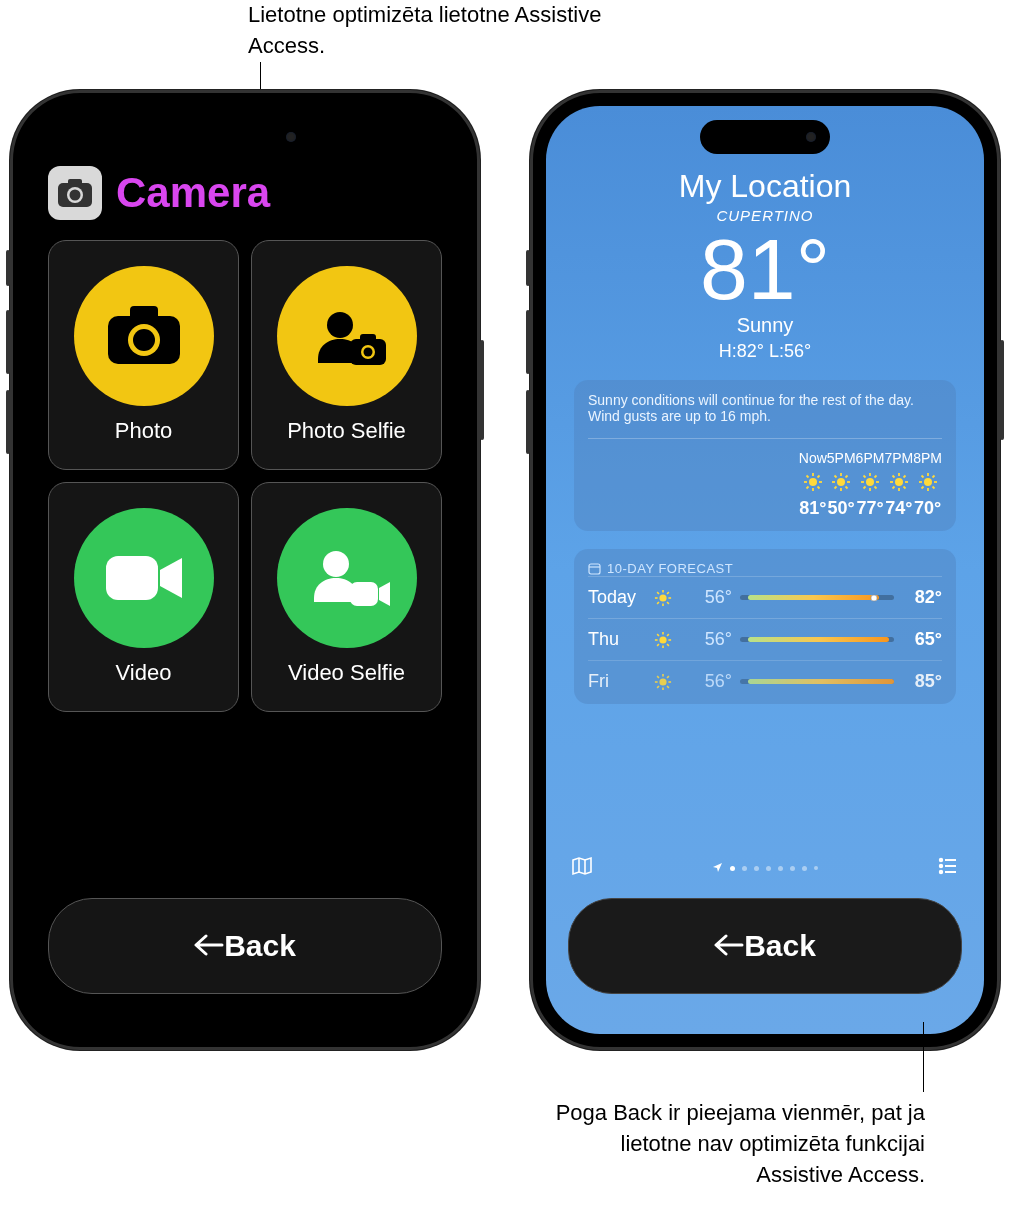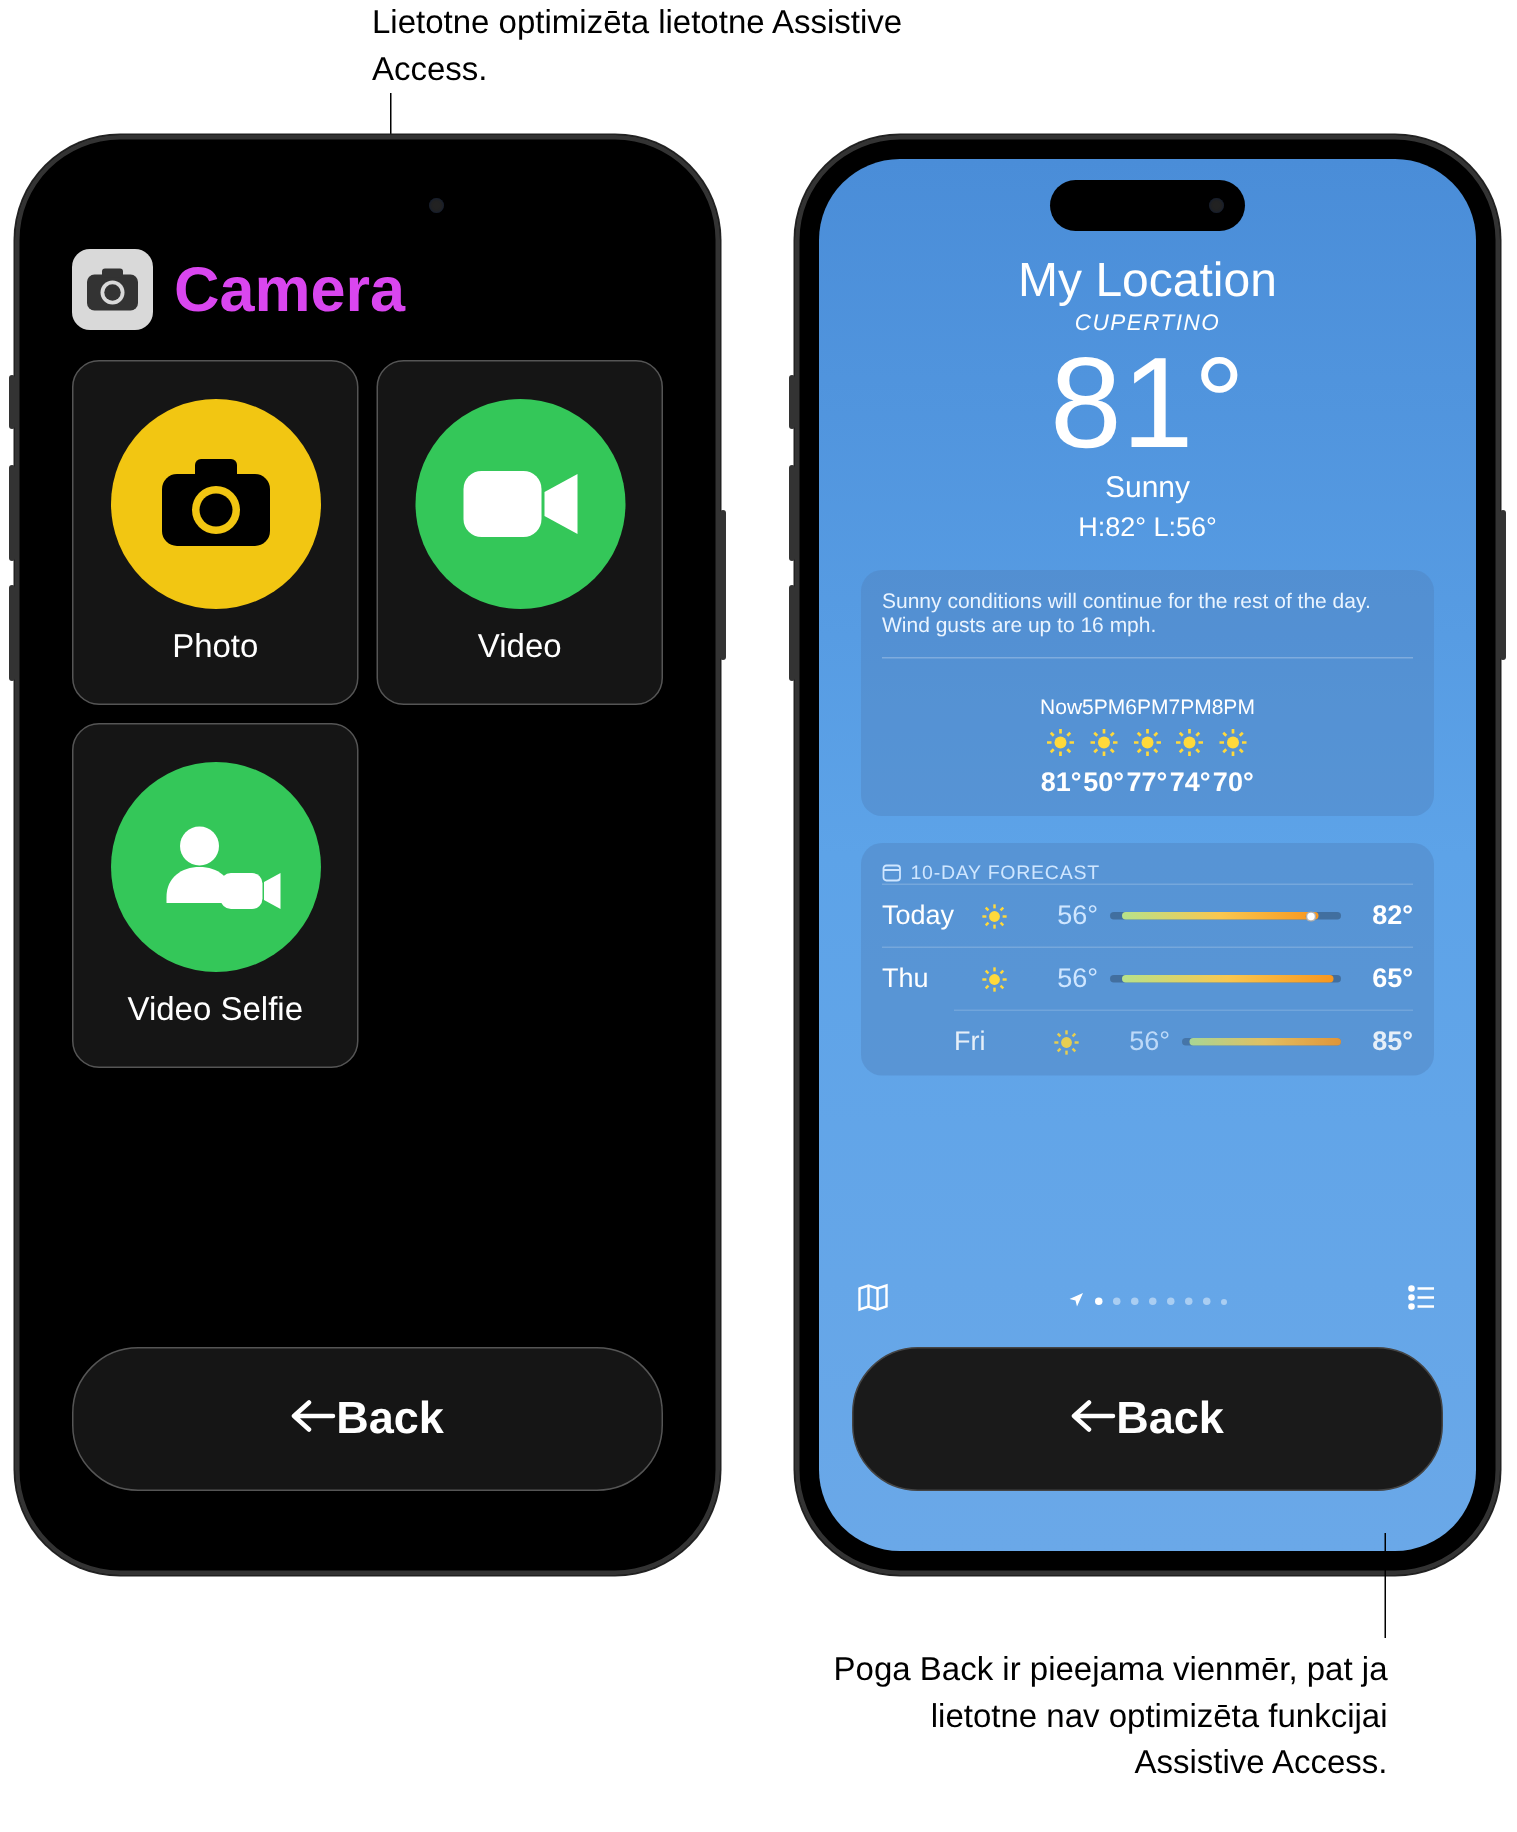--- a/index.html
+++ b/index.html
@@ -142,23 +142,23 @@
   .wx-card {
     margin-top: 18px;
     background: rgba(80,130,190,0.45);
     border-radius: 14px;
     padding: 12px 14px;
     text-align: left;
   }
   .wx-card-text { font-size: 14px; color: #eaf4ff; }
   .wx-hourly {
     display: flex;
-    justify-content: center;
+    justify-content: flex-end;
     margin-top: 14px;
-    padding-top: 24px;
+    padding-top: 11px;
     border-top: 1px solid rgba(255,255,255,0.25);
   }
   .wx-hour {
     display: flex;
     flex-direction: column;
     align-items: center;
     gap: 6px;
     font-size: 14px;
   }
   .wx-hour-temp { font-size: 18px; font-weight: 600; }
@@ -256,20 +256,33 @@
       <div class="cam-tile">
         <div class="tile-icon tile-yellow">
           <svg width="80" height="64" viewBox="0 0 80 64">
               <rect x="4" y="12" width="72" height="48" rx="10" fill="#000"></rect>
               <circle cx="40" cy="36" r="16" fill="#f2c612"></circle>
               <circle cx="40" cy="36" r="11" fill="#000"></circle>
               <rect x="26" y="2" width="28" height="14" rx="4" fill="#000"></rect>
             </svg>
         </div>
         <div class="tile-label">Photo</div>
+      </div>
+      <div class="cam-tile">
+        <div class="tile-icon tile-yellow">
+          <svg width="86" height="70" viewBox="0 0 86 70">
+              <circle cx="36" cy="24" r="13" fill="#000"></circle>
+              <path d="M14 58c0-13 10-20 22-20s22 7 22 20v4H14v-4z" fill="#000"></path>
+              <rect x="46" y="38" width="36" height="26" rx="6" fill="#000"></rect>
+              <circle cx="64" cy="51" r="7" fill="#f2c612"></circle>
+              <circle cx="64" cy="51" r="4.5" fill="#000"></circle>
+              <rect x="56" y="33" width="16" height="8" rx="3" fill="#000"></rect>
+            </svg>
+        </div>
+        <div class="tile-label">Photo Selfie</div>
       </div>
       <div class="cam-tile">
         <div class="tile-icon tile-green">
           <svg width="84" height="56" viewBox="0 0 84 56">
               <rect x="4" y="6" width="52" height="44" rx="12" fill="#fff"></rect>
               <path d="M58 20 l22 -12 v40 l-22 -12 z" fill="#fff"></path>
             </svg>
         </div>
         <div class="tile-label">Video</div>
       </div>
@@ -462,21 +475,21 @@
                   <line x1="3.5" y1="16.5" x2="5.5" y2="14.5"></line>
                 </g>
               </svg>
             </span>
           <div class="wx-lo">56°</div>
           <div class="wx-bar">
               <div class="wx-bar-fill" style="left:5%;width:92%;"></div>
             </div>
           <div class="wx-hi">65°</div>
         </div>
-        <div class="wx-daily-row" style="opacity:0.85;margin-left:48px;">
+        <div class="wx-daily-row" style="opacity:0.85;">
           <div>Fri</div>
           <span class="sun-icon">
               <svg width="18" height="18" viewBox="0 0 20 20">
                 <circle cx="10" cy="10" r="4" fill="#ffd93b"></circle>
                 <g stroke="#ffd93b" stroke-width="1.8">
                   <line x1="10" y1="1" x2="10" y2="4"></line>
                   <line x1="10" y1="16" x2="10" y2="19"></line>
                   <line x1="1" y1="10" x2="4" y2="10"></line>
                   <line x1="16" y1="10" x2="19" y2="10"></line>
                   <line x1="3.5" y1="3.5" x2="5.5" y2="5.5"></line>

